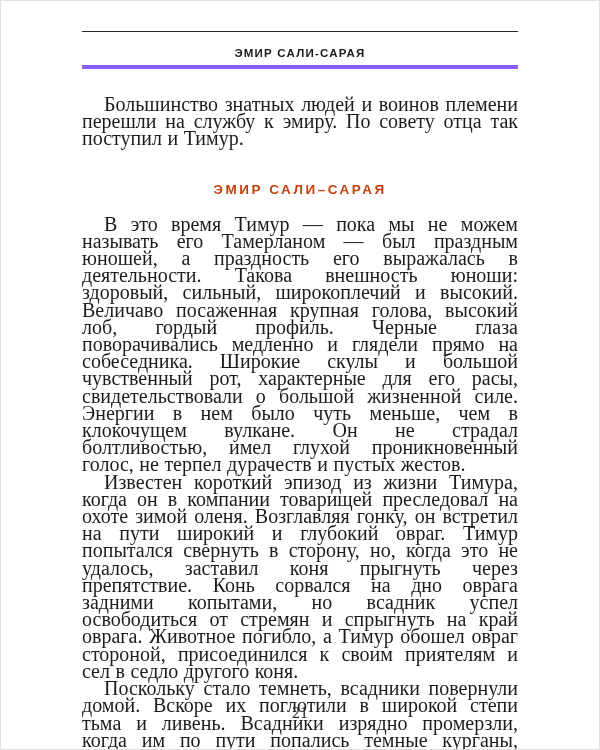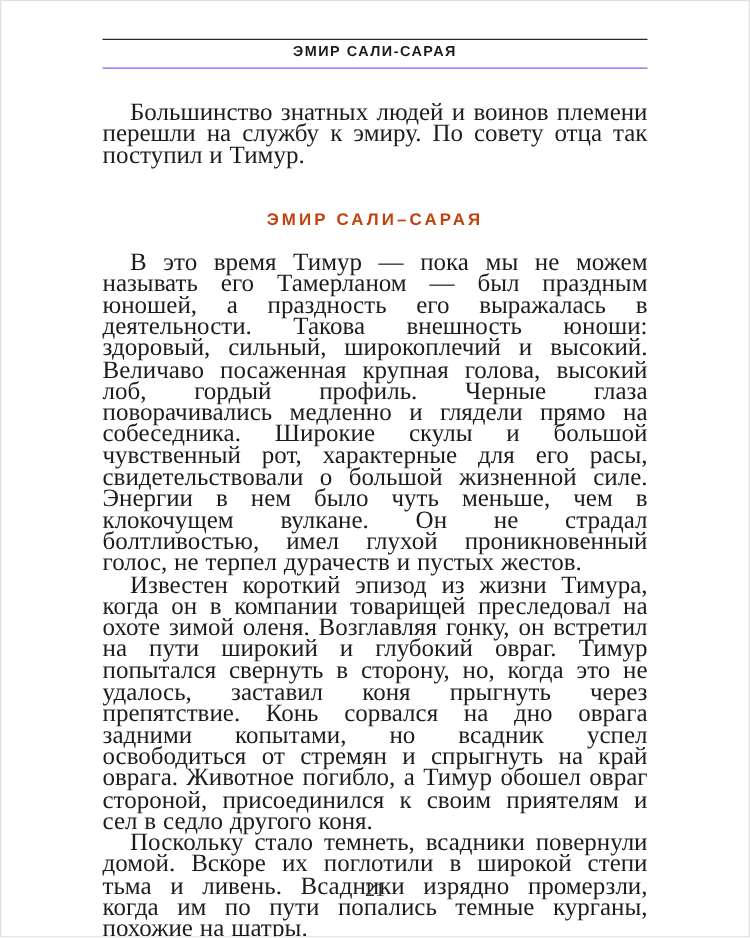--- a/index.html
+++ b/index.html
@@ -18,22 +18,22 @@
     color: #1c1c1c;
     overflow: hidden;
   }
   .text-block {
     width: 436px;
     margin: 0 auto;
   }
   .running-head {
     margin-top: 30px;
     border-top: 1px solid #2b2b2b;
-    border-bottom: 1px solid #8b5cf6;
-    padding: 4px 0 6px;
+    border-bottom: 4px solid #8b5cf6;
+    padding: 15px 0 6px;
     text-align: center;
     font-family: "Liberation Sans", sans-serif;
     font-weight: bold;
     font-size: 11.5px;
     letter-spacing: 1.2px;
     color: #1a1a1a;
   }
   .para {
     margin: 0;
     font-size: 20px;

